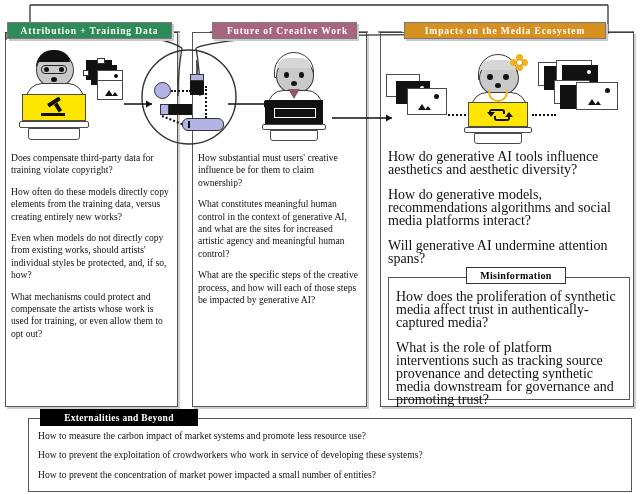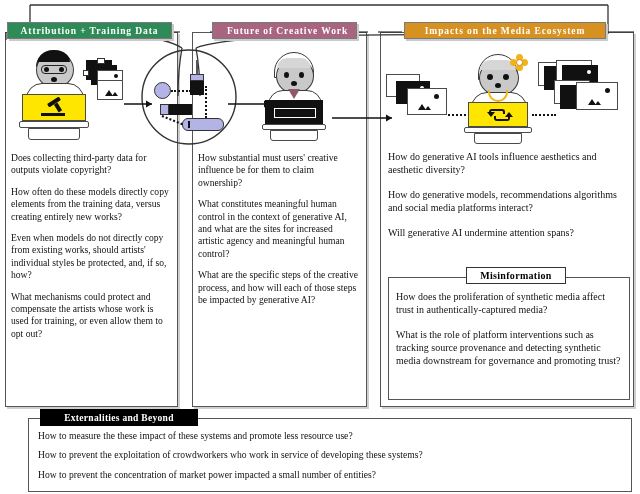--- a/index.html
+++ b/index.html
@@ -23,21 +23,21 @@
   .chip.mauve{background:#a9657f;padding-left:12px;}
   .chip.orange{background:#d69120;}
   .chip.black{background:#000;border-color:#000;box-shadow:none;text-align:right;}
   .chip.white{background:#fff;color:#000;border:1.2px solid #333;box-shadow:none;}
 
   
   .qlist{position:absolute;box-sizing:border-box;}
   .q{font-size:9.6px;line-height:12.4px;margin-bottom:9px;
      font-family:"Liberation Serif","DejaVu Serif",serif;color:#111;}
   .q:last-child{margin-bottom:0;}
-  .q.wide{font-size:10px;line-height:13px;margin-bottom:12px;}
+  .q.wide{font-size:14px;line-height:13px;margin-bottom:12px;}
 
   svg.overlay{position:absolute;left:0;top:0;width:640px;height:494px;
               pointer-events:none;z-index:5;}
 
   
   .art{position:absolute;z-index:10;}
 
   
   .card{position:absolute;box-sizing:border-box;border:1.3px solid #4a4a4a;background:#fff;}
   .card.dark{background:#111;border-color:#111;}
@@ -144,21 +144,21 @@
       <div class="card" style="left:11px;top:22px;width:26px;height:20px;">
         <div class="mtn" style="left:7px;bottom:3px;"></div>
         <div class="mtn small" style="left:14px;bottom:3px;"></div>
       </div>
       <div class="abs" style="left:-3px;top:12px;width:6px;height:6px;border:1.3px solid #333;background:#fff;"></div>
       <div class="abs" style="left:11px;top:0px;width:8px;height:6px;border:1.3px solid #333;background:#fff;"></div>
     </div>
   </div>
 
   <div class="qlist" style="left:11px;top:152px;width:160px;">
-    <div class="q">Does collecting third-party data for outputs violate copyright?</div>
+    <div class="q">Does compensate third-party data for training violate copyright?</div>
     <div class="q">How often do these models directly copy elements from the training data, versus creating entirely new works?</div>
     <div class="q">Even when models do not directly copy from existing works, should artists' individual styles be protected, and, if so, how?</div>
     <div class="q">What mechanisms could protect and compensate the artists whose work is used for training, or even allow them to opt out?</div>
   </div>
 
   <div class="art" style="left:152px;top:60px;width:78px;height:76px;">
     <div class="blob lav" style="left:2px;top:22px;width:17px;height:17px;border-radius:50%;"></div>
     <div class="blob blk" style="left:38px;top:14px;width:14px;height:21px;"></div>
     <div class="blob lav" style="left:38px;top:14px;width:14px;height:7px;"></div>
     <div class="abs" style="left:44px;top:0px;width:2px;height:15px;background:#555;"></div>
@@ -283,18 +283,18 @@
 
   <div class="qlist" style="left:396px;top:290px;width:226px;">
     <div class="q wide">How does the proliferation of synthetic media affect trust in authentically-captured media?</div>
     <div class="q wide">What is the role of platform interventions such as tracking source provenance and detecting synthetic media downstream for governance and promoting trust?</div>
   </div>
 
   <div class="panel" style="left:28px;top:418px;width:604px;height:74px;"></div>
   <div class="chip black" style="left:40px;top:409px;width:158px;height:17px;letter-spacing:.3px;">Externalities and Beyond</div>
 
   <div class="qlist" style="left:38px;top:430px;width:586px;">
-    <div class="q" style="margin-bottom:7px;">How to measure the these impact of these systems and promote less resource use?</div>
+    <div class="q" style="margin-bottom:7px;">How to measure the carbon impact of market systems and promote less resource use?</div>
     <div class="q" style="margin-bottom:7px;">How to prevent the exploitation of crowdworkers who work in service of developing these systems?</div>
     <div class="q" style="margin-bottom:0;">How to prevent the concentration of market power impacted a small number of entities?</div>
   </div>
 
 </div>
 
 </body></html>

